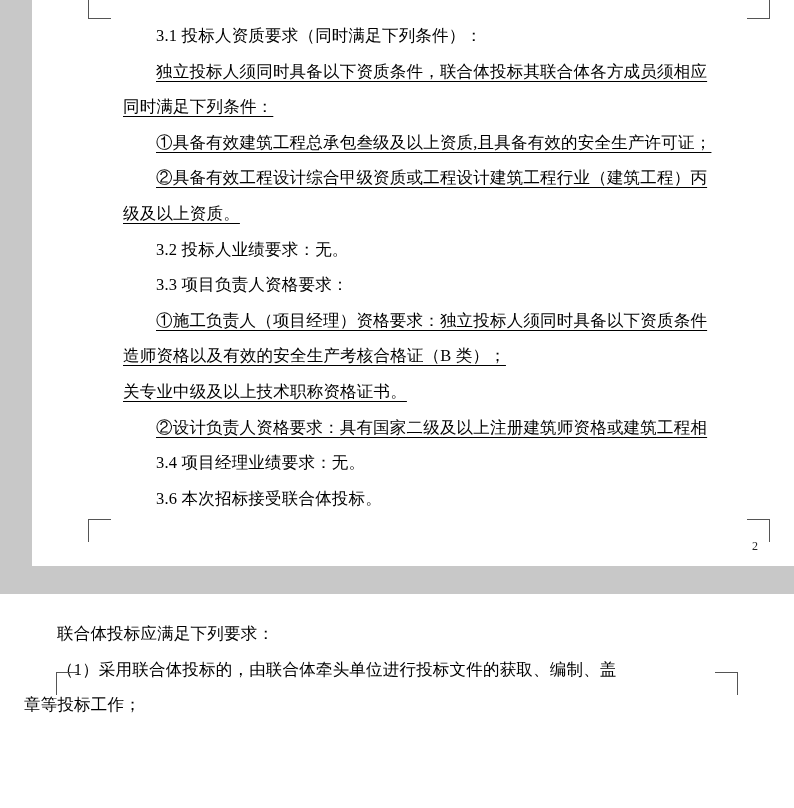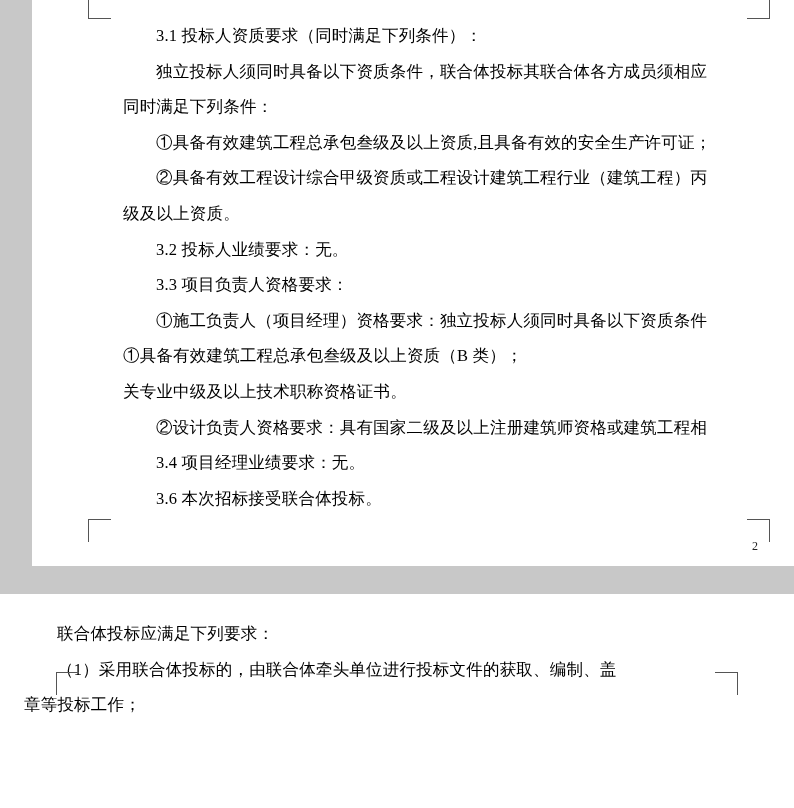--- a/index.html
+++ b/index.html
@@ -45,20 +45,21 @@
     line-height: 35.6px;
     color: #000000;
     margin: 0;
     letter-spacing: 0.2px;
     white-space: nowrap;
   }
   .indent {
     padding-left: 33px;
   }
   .u {
+    text-decoration: underline;
     text-underline-offset: 4px;
   }
   .first-para {
     padding-top: 2px;
   }
   
   .crop-mark {
     position: absolute;
     width: 22px;
     height: 22px;
@@ -139,21 +140,21 @@
     <div class="content">
       <p class="para indent first-para">3.1 投标人资质要求（同时满足下列条件）：</p>
       <p class="para indent u">独立投标人须同时具备以下资质条件，联合体投标其联合体各方成员须相应</p>
       <p class="para u">同时满足下列条件：</p>
       <p class="para indent u">①具备有效建筑工程总承包叁级及以上资质,且具备有效的安全生产许可证；</p>
       <p class="para indent u">②具备有效工程设计综合甲级资质或工程设计建筑工程行业（建筑工程）丙</p>
       <p class="para u">级及以上资质。</p>
       <p class="para indent">3.2 投标人业绩要求：无。</p>
       <p class="para indent">3.3 项目负责人资格要求：</p>
       <p class="para indent u">①施工负责人（项目经理）资格要求：独立投标人须同时具备以下资质条件</p>
-      <p class="para u">①具备有效建筑工程总承包叁级及以上资质（B 类）；</p>
+      <p class="para u">造师资格以及有效的安全生产考核合格证（B 类）；</p>
       <p class="para u">关专业中级及以上技术职称资格证书。</p>
       <p class="para indent u">②设计负责人资格要求：具有国家二级及以上注册建筑师资格或建筑工程相</p>
       <p class="para indent">3.4 项目经理业绩要求：无。</p>
       <p class="para indent">3.6 本次招标接受联合体投标。</p>
     </div>
 
     <div class="crop-mark crop-left"></div>
     <div class="crop-mark crop-right"></div>
     <div class="page-number">2</div>
   </div>

